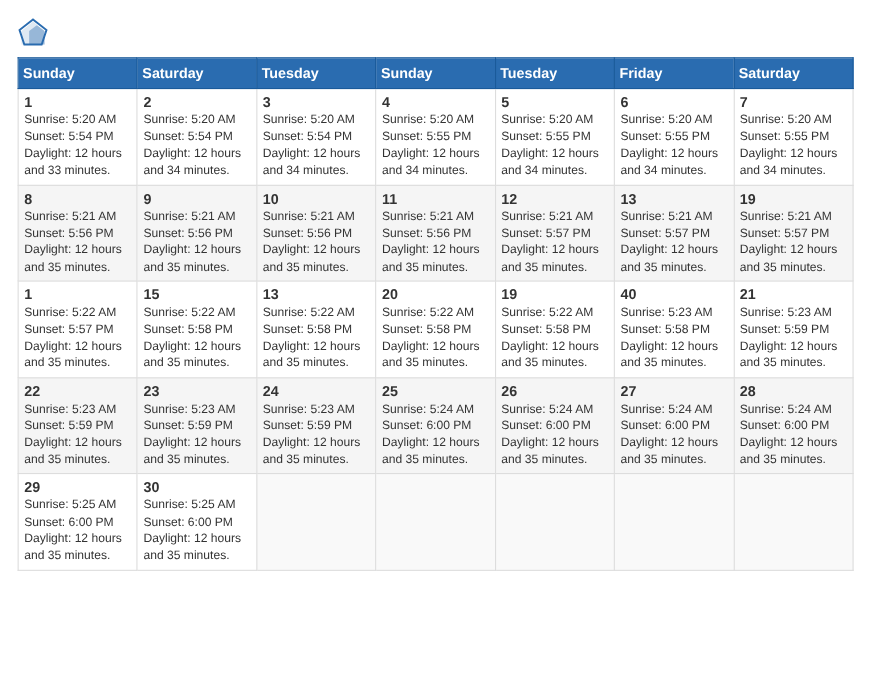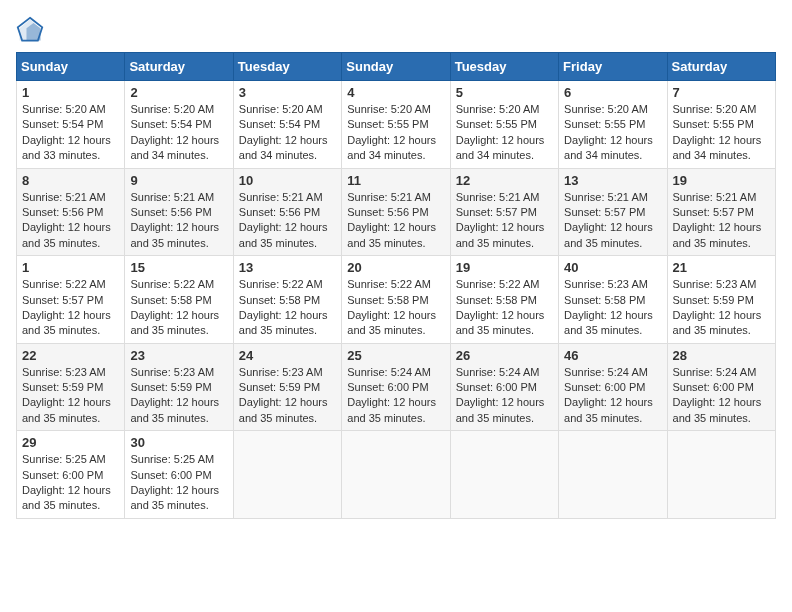--- a/index.html
+++ b/index.html
@@ -314,21 +314,21 @@
 and 35 minutes.</div>
         </td>
         <td>
           <span class="day-number">26</span>
           <div class="day-info" style="white-space: pre-line;">Sunrise: 5:24 AM
 Sunset: 6:00 PM
 Daylight: 12 hours
 and 35 minutes.</div>
         </td>
         <td>
-          <span class="day-number">46</span>
+          <span class="day-number">27</span>
           <div class="day-info" style="white-space: pre-line;">Sunrise: 5:24 AM
 Sunset: 6:00 PM
 Daylight: 12 hours
 and 35 minutes.</div>
         </td>
         <td>
           <span class="day-number">28</span>
           <div class="day-info" style="white-space: pre-line;">Sunrise: 5:24 AM
 Sunset: 6:00 PM
 Daylight: 12 hours

